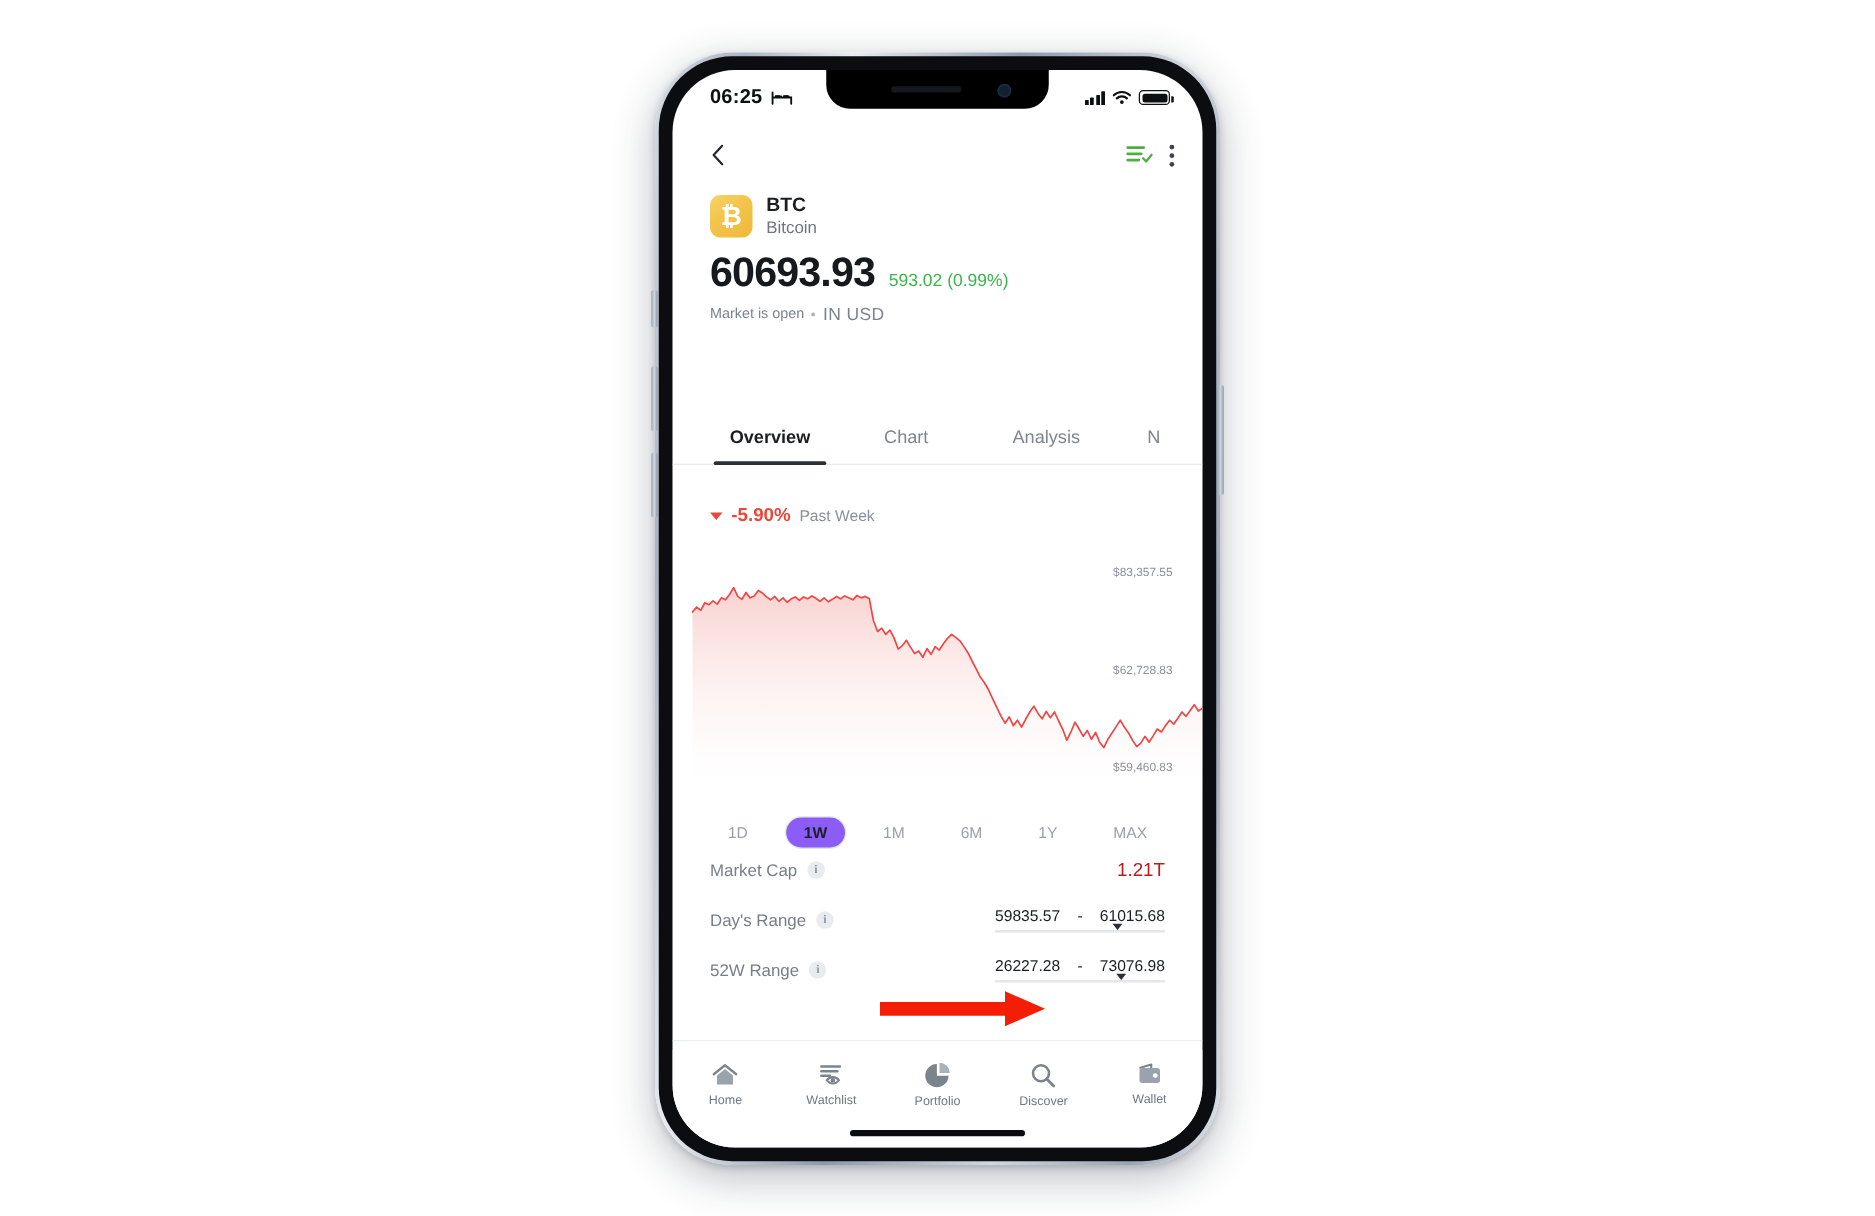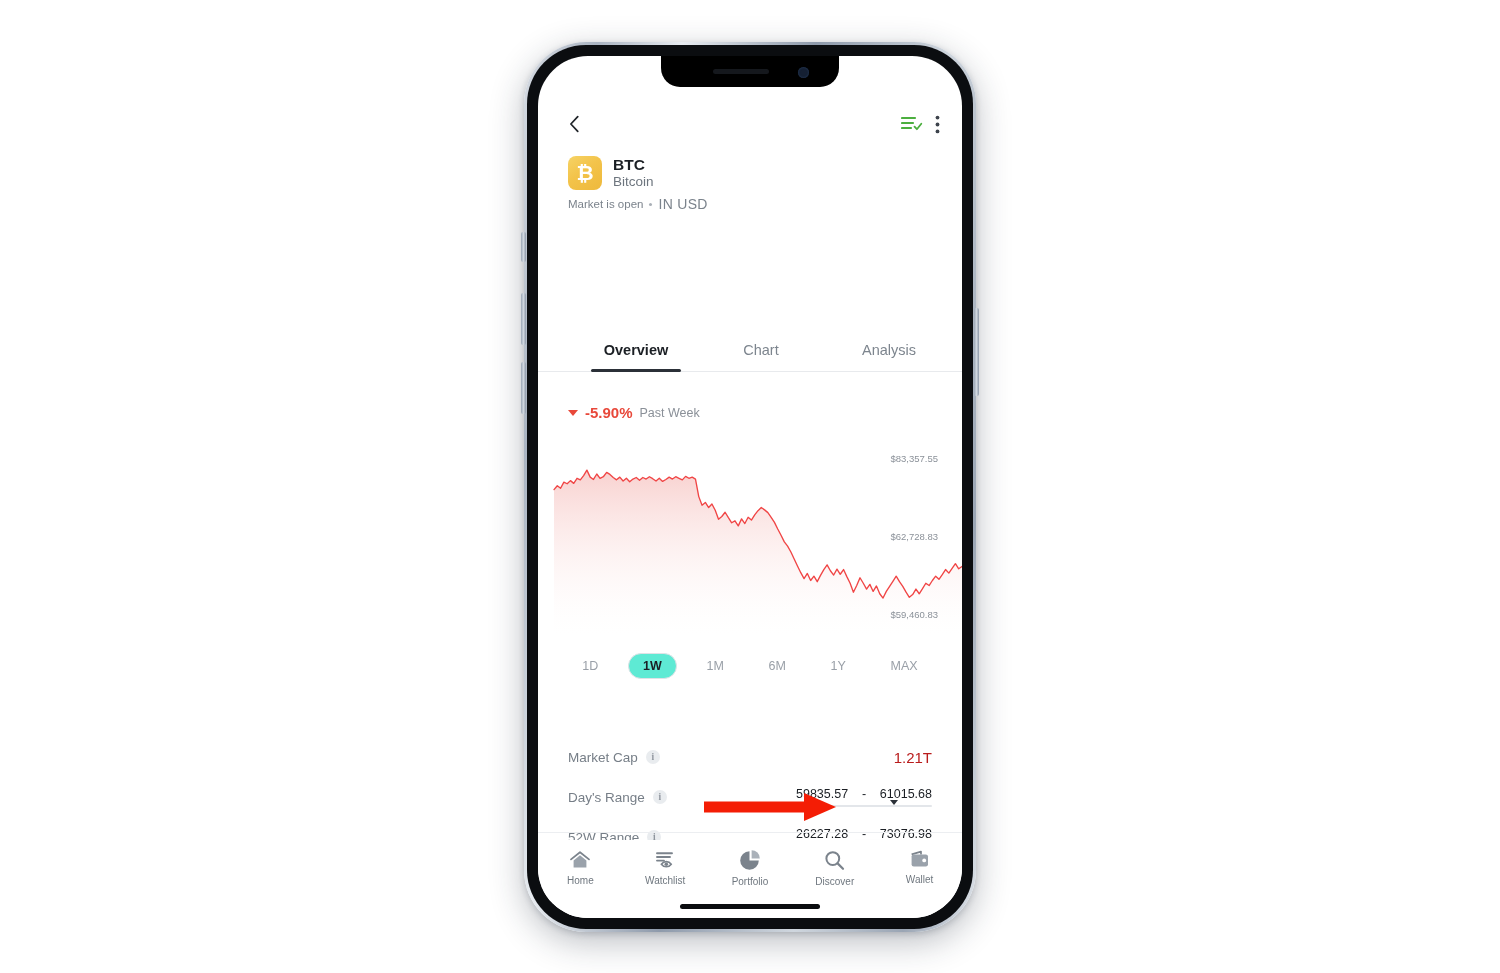--- a/index.html
+++ b/index.html
@@ -90,22 +90,22 @@
   .price-row { display: flex; align-items: baseline; gap: 11px; margin-top: 9px; }
   .price-main { font-size: 33px; font-weight: 700; color: #16191d; letter-spacing: -.7px; }
   .price-chg { font-size: 14px; color: #39b54a; font-weight: 400; }
   .mkt-state { margin-top: 6px; font-size: 11.5px; color: #7b838c; display: flex; align-items: center; gap: 6px; }
   .mkt-state .dot { width: 3px; height: 3px; border-radius: 50%; background: #aab0b7; display: inline-block; }
   .mkt-cur { font-size: 14px; letter-spacing: .3px; }
 
   
   .tabs {
     position: absolute; left: 0; top: 272px; width: 424px; height: 44px;
-    display: flex; align-items: center; padding-left: 45px; box-sizing: border-box;
-    border-bottom: 1px solid #e8eaed; gap: 16px;
+    display: flex; align-items: center; padding-left: 25px; box-sizing: border-box;
+    border-bottom: 1px solid #e8eaed; gap: 0;
   }
   .tab {
     font-size: 14.5px; color: #7d858e; position: relative; height: 44px;
     display: flex; align-items: center; justify-content: center; cursor: pointer;
     flex: 0 0 auto;
   }
   .tab.t0 { width: 106px; }
   .tab.t1 { width: 112px; }
   .tab.t2 { width: 112px; }
   .tab.t3 { width: 60px; }
@@ -131,24 +131,24 @@
   
   .ranges {
     position: absolute; left: 0; top: 592px; width: 424px; height: 36px;
     display: flex; align-items: center; justify-content: space-around;
     padding: 0 22px; box-sizing: border-box;
   }
   .range-pill {
     font-size: 12.5px; color: #9aa0a8; padding: 6px 14px; border-radius: 16px;
     border: 1px solid transparent; cursor: pointer; line-height: 1;
   }
-  .range-pill.sel { color: #1b1f24; font-weight: 700; border-color: #dfe2e6; background: #5eead4; }
-
-  
-  .stats { position: absolute; left: 0; top: 681px; width: 424px; padding: 0 30px; box-sizing: border-box; }
+  .range-pill.sel { color: #1b1f24; font-weight: 700; border-color: #dfe2e6; background: #8b5cf6; }
+
+  
+  .stats { position: absolute; left: 0; top: 620px; width: 424px; padding: 0 30px; box-sizing: border-box; }
   .stat-row { display: flex; align-items: center; justify-content: space-between; height: 40px; }
   .stat-left { display: flex; align-items: center; gap: 8px; }
   .stat-label { font-size: 13.5px; color: #767e87; }
   .info-i {
     width: 14px; height: 14px; border-radius: 50%; background: #e9ecef; color: #8e959d;
     font-size: 9.5px; font-weight: 700; display: flex; align-items: center; justify-content: center;
     font-family: "Liberation Serif", serif; cursor: pointer;
   }
   .stat-val { font-size: 15px; color: #b91c1c; font-weight: 400; }
   .range-cell { width: 136px; position: relative; }
@@ -202,20 +202,45 @@
   <div class="side-btn btn-voldn"></div>
   <div class="side-btn btn-power"></div>
 
   <div class="phone-screen">
 
     <div class="notch">
       <div class="notch-speaker"></div>
       <div class="notch-cam"></div>
     </div>
 
+    <div class="statusbar">
+      <div class="sb-left">
+        <span class="sb-time">06:25</span>
+        <svg width="17" height="13" viewBox="0 0 17 13">
+          <path d="M1 2v9M1 6h15v5M4.5 5.2h3.3M10.6 5.2h3.3" stroke="#0d0f12" stroke-width="1.6" fill="none" stroke-linecap="round"></path>
+          <path d="M3 4.2h4v2H3zM9.6 4.2h4v2h-4z" fill="#0d0f12"></path>
+        </svg>
+      </div>
+      <div class="sb-right">
+        <span class="bars">
+            <i></i>
+            <i></i>
+            <i></i>
+            <i></i>
+          </span>
+        <svg width="15" height="12" viewBox="0 0 15 12">
+          <path d="M1 4.2a9.5 9.5 0 0 1 13 0" stroke="#0d0f12" stroke-width="1.7" fill="none" stroke-linecap="round"></path>
+          <path d="M3.4 6.7a6 6 0 0 1 8.2 0" stroke="#0d0f12" stroke-width="1.7" fill="none" stroke-linecap="round"></path>
+          <circle cx="7.5" cy="9.6" r="1.5" fill="#0d0f12"></circle>
+        </svg>
+        <span class="batt">
+            <i></i>
+          </span>
+      </div>
+    </div>
 
     <div class="appnav">
       <svg class="back-icon" viewBox="0 0 24 24">
         <path d="M15 4 L7.5 12 L15 20" fill="none" stroke="#22262b" stroke-width="1.9" stroke-linecap="round" stroke-linejoin="round"></path>
       </svg>
       <div class="nav-right">
         <svg width="22" height="18" viewBox="0 0 22 18">
           <path d="M1 3h13M1 8h11M1 13h9" stroke="#4caf3f" stroke-width="2.2" stroke-linecap="round"></path>
           <path d="M13.5 11.6l2.4 2.6 4.4-5.4" stroke="#4caf3f" stroke-width="1.8" fill="none" stroke-linecap="round" stroke-linejoin="round"></path>
         </svg>
@@ -227,20 +252,24 @@
       </div>
     </div>
 
     <div class="asset-head">
       <div class="asset-row">
         <div class="coin-badge">₿</div>
         <div>
           <div class="coin-tick">BTC</div>
           <div class="coin-name">Bitcoin</div>
         </div>
+      </div>
+      <div class="price-row">
+        <span class="price-main">60693.93</span>
+        <span class="price-chg">593.02 (0.99%)</span>
       </div>
       <div class="mkt-state">
         <span>Market is open</span>
         <span class="dot"></span>
         <span class="mkt-cur">IN USD</span>
       </div>
     </div>
 
     <div class="tabs">
       <div class="tab t0 active">Overview</div>

